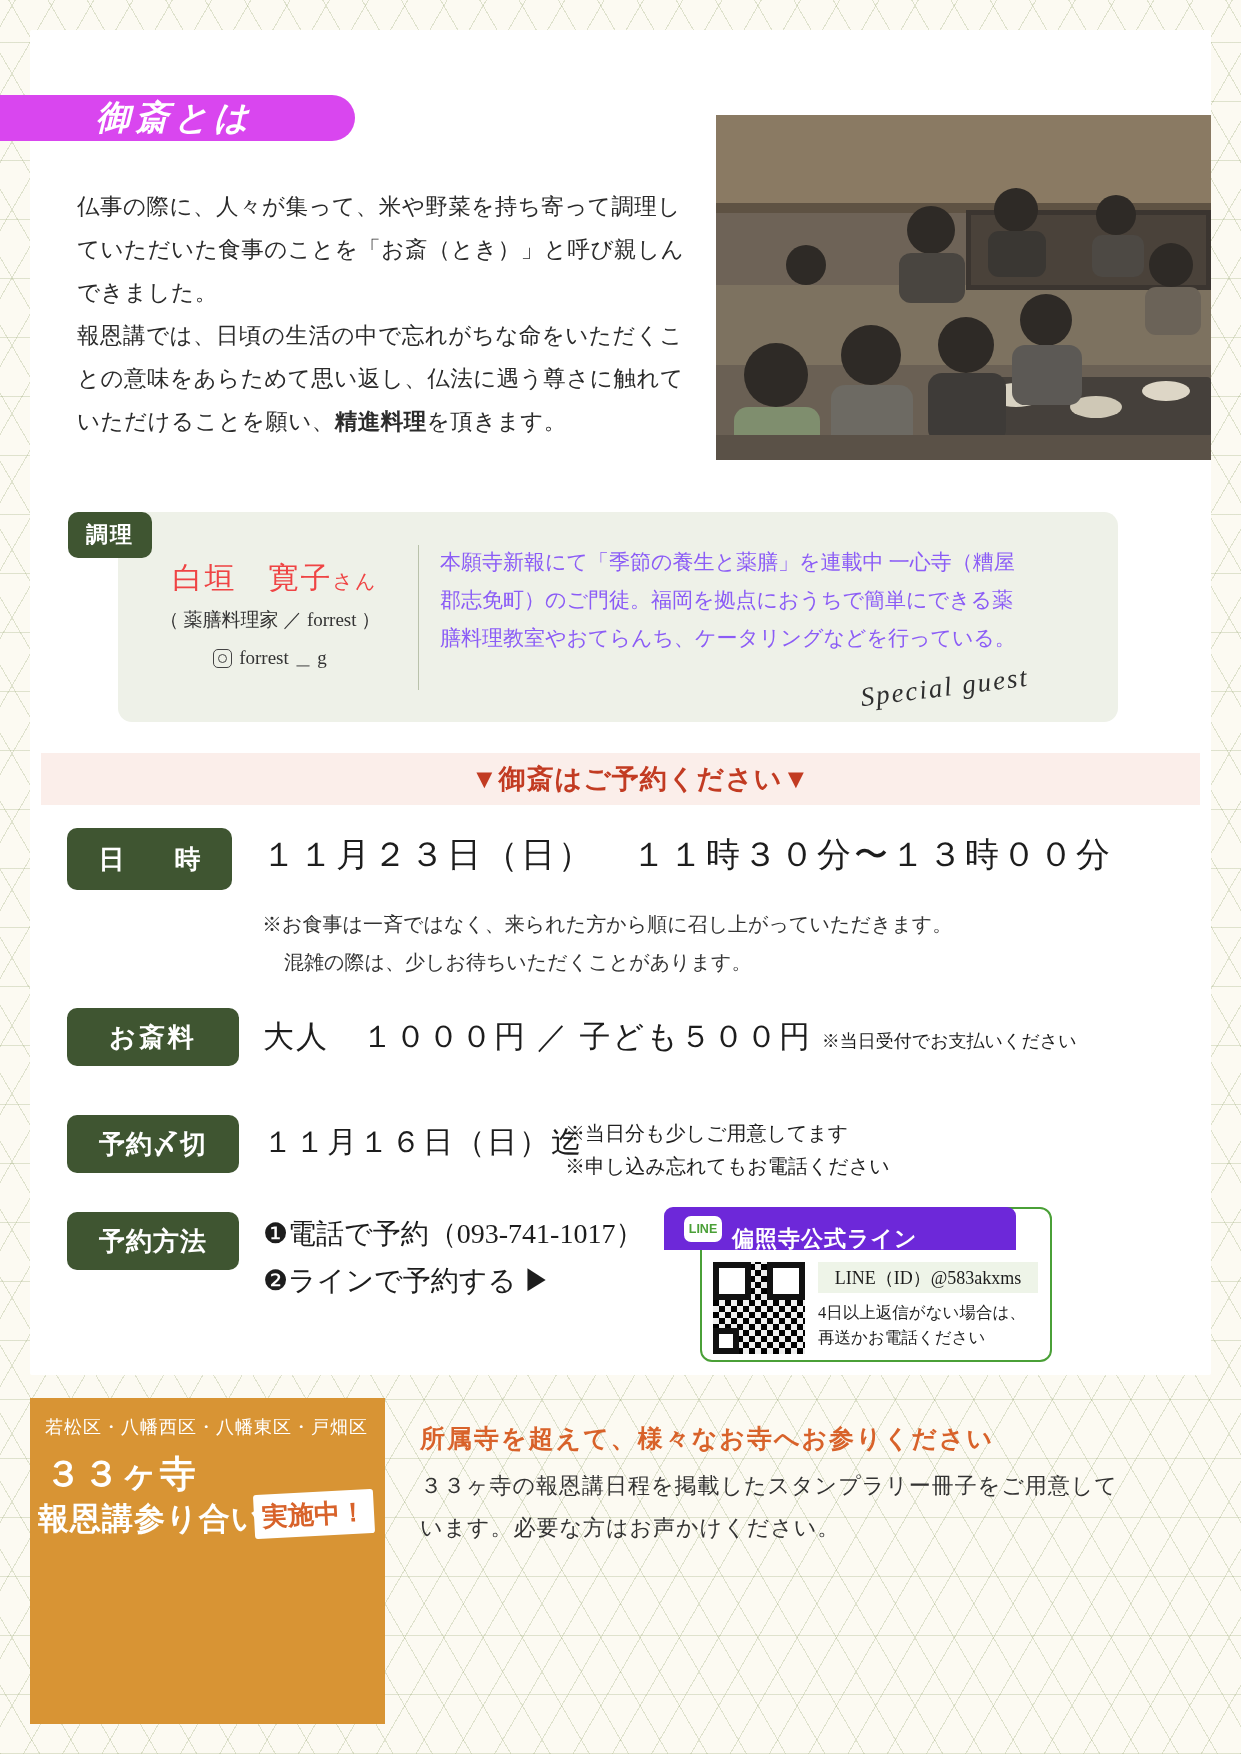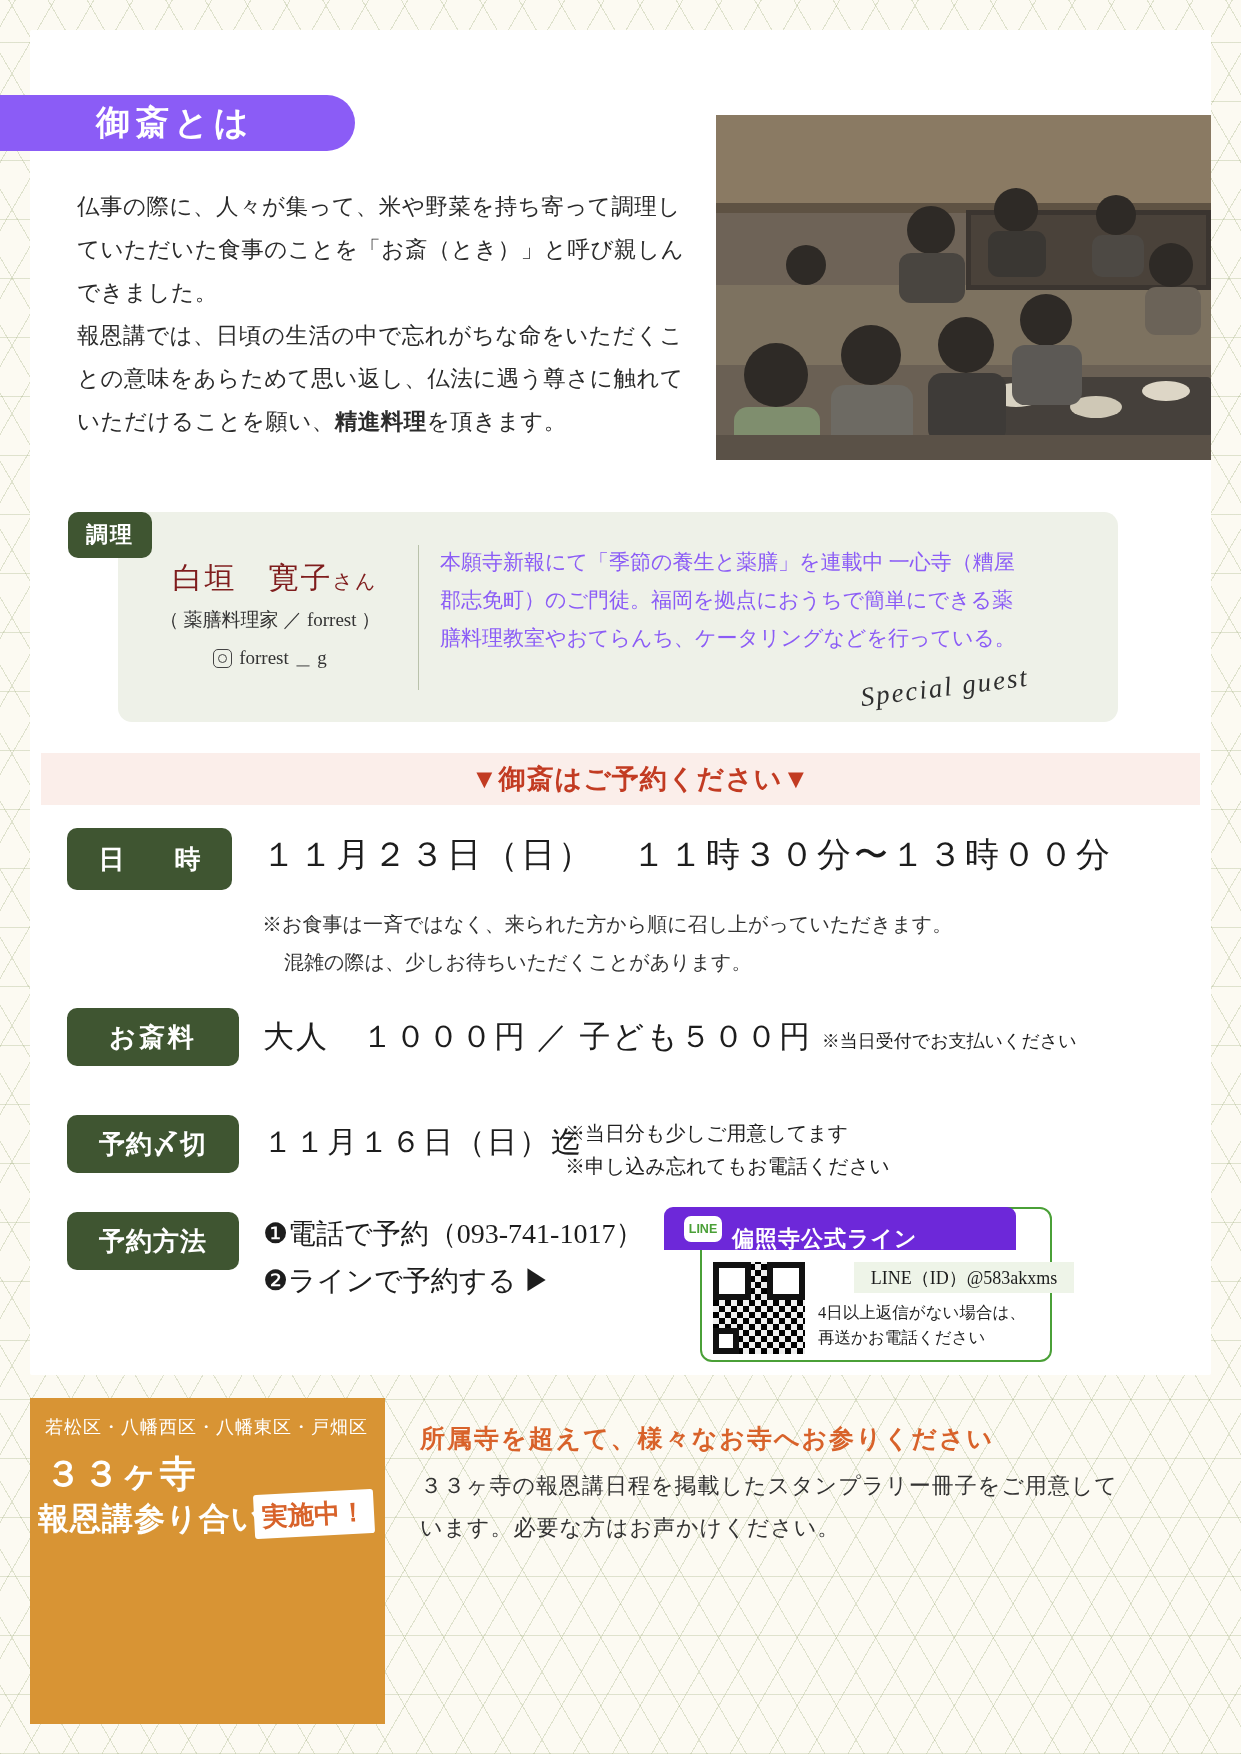--- a/index.html
+++ b/index.html
@@ -28,25 +28,25 @@
     left: 30px; top: 30px;
     width: 1181px; height: 1345px;
     background: #ffffff;
     border-radius: 2px;
   }
 
   
   .title-pill {
     position: absolute;
     left: 0px; top: 95px;
-    width: 355px; height: 56px;
-    background: #8b5cf6;
+    width: 355px; height: 46px;
+    background: #d946ef;
     border-top-right-radius: 33px;
     border-bottom-right-radius: 33px;
-    display: flex; align-items: center;
+    display: flex; align-items: center; font-style: italic;
   }
   .title-pill span {
     color: #ffffff;
     font-size: 34px;
     font-weight: bold;
     letter-spacing: 5px;
     margin-left: 96px;
     font-family: "Liberation Serif", serif;
   }
 
@@ -89,21 +89,21 @@
     border-radius: 10px;
     display: flex; align-items: center; justify-content: center;
   }
   .chef-tag span {
     color: #fff; font-size: 22px; font-weight: bold; letter-spacing: 2px;
     font-family: "Liberation Serif", serif;
   }
   .chef-name {
     position: absolute; left: 140px; top: 558px;
     width: 270px; text-align: center;
-    font-size: 30px; color: #7f1d1d; font-family: Liberation Sans, sans-serif;
+    font-size: 30px; color: #ef4444; font-family: Liberation Sans, sans-serif;
     letter-spacing: 2px;
   }
   .chef-name .san { font-size: 20px; }
   .chef-sub {
     position: absolute; left: 120px; top: 607px;
     width: 300px; text-align: center;
     font-size: 19px; color: #333; font-family: "Liberation Serif", serif;
   }
   .chef-insta {
     position: absolute; left: 120px; top: 645px;
@@ -250,21 +250,20 @@
     position:absolute; left: 713px; top: 1328px;
     width: 26px; height: 26px; border: 6px solid #111; background:#fff;
   }
   .line-id {
     position: absolute; left: 818px; top: 1262px;
     width: 220px; height: 31px;
     background: #eef4e8; border-radius: 0;
     display:flex; align-items:center; justify-content:center;
     font-size: 18px; color: #1c1c1c;
     font-family: "Liberation Serif", serif;
-    margin-left: 36px;
   }
   .line-note {
     position: absolute; left: 818px; top: 1300px;
     width: 225px;
     font-size: 16.5px; line-height: 25px; color: #222;
     font-family: "Liberation Serif", serif;
   }
 
   
   .footer-orange {

